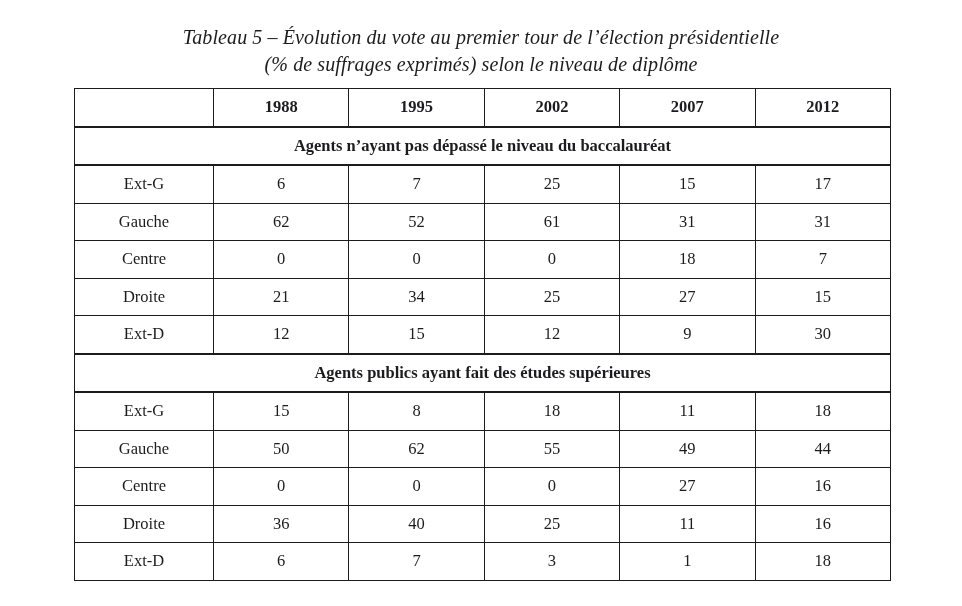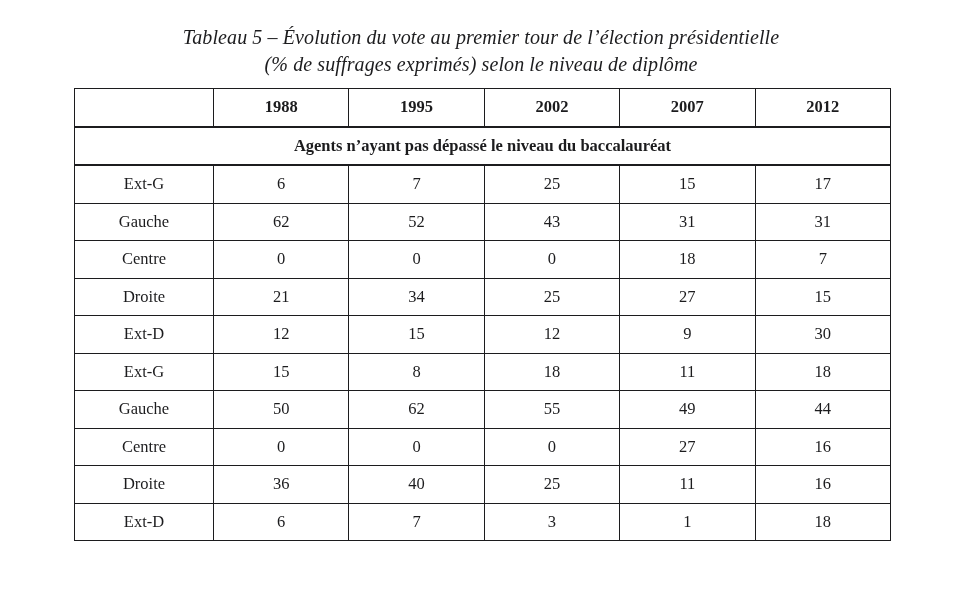--- a/index.html
+++ b/index.html
@@ -85,21 +85,21 @@
         <td>6</td>
         <td>7</td>
         <td>25</td>
         <td>15</td>
         <td>17</td>
       </tr>
       <tr>
         <td>Gauche</td>
         <td>62</td>
         <td>52</td>
-        <td>43</td>
+        <td>61</td>
         <td>31</td>
         <td>31</td>
       </tr>
       <tr>
         <td>Centre</td>
         <td>0</td>
         <td>0</td>
         <td>0</td>
         <td>18</td>
         <td>7</td>
@@ -114,20 +114,23 @@
       </tr>
       <tr>
         <td>Ext-D</td>
         <td>12</td>
         <td>15</td>
         <td>12</td>
         <td>9</td>
         <td>30</td>
       </tr>
 
+      <tr class="section-row">
+        <td colspan="6">Agents publics ayant fait des études supérieures</td>
+      </tr>
 
       <tr>
         <td>Ext-G</td>
         <td>15</td>
         <td>8</td>
         <td>18</td>
         <td>11</td>
         <td>18</td>
       </tr>
       <tr>

